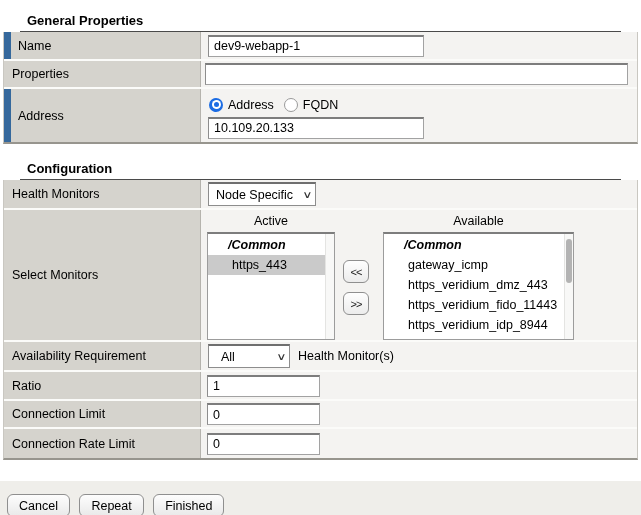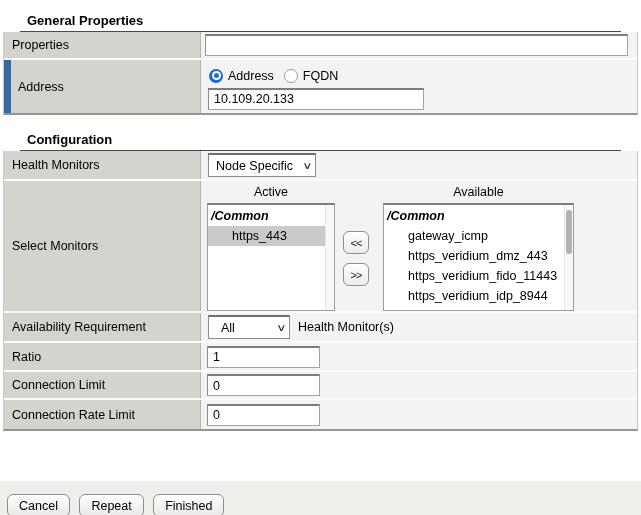--- a/index.html
+++ b/index.html
@@ -71,21 +71,21 @@
   .sm-h-active { width:128px; margin-left:2px; text-align:center; }
   .sm-h-avail { width:191px; margin-left:48px; text-align:center; }
   .sm-boxes { display:flex; margin-top:2px; }
   .listbox {
     background:#fff; border:1px solid #9c9c9c; border-top:2px solid #7d7d7d;
     height:108px; position:relative; overflow:hidden;
   }
   .lb-active { width:128px; margin-left:2px; }
   .lb-avail { width:191px; margin-left:14px; }
   .lb-content { padding-top:2px; position:relative; z-index:0; }
-  .lb-group { font-weight:bold; font-style:italic; padding-left:3px; line-height:19px; }
+  .lb-group { font-weight:bold; font-style:italic; padding-left:20px; line-height:19px; }
   .lb-item { padding-left:24px; line-height:20px; white-space:nowrap; }
   .lb-item.selected { background:#cacaca; }
   .scroll-track {
     position:absolute; top:0; right:0; width:9px; height:100%;
     background:#f8f8f7; border-left:1px solid #e4e4e2; z-index:2;
   }
   .scroll-thumb { position:absolute; top:5px; left:1px; width:6px; height:44px; background:#b3b3b3; border-radius:3px; }
 
   .sm-btn-col { display:flex; flex-direction:column; gap:9px; margin-left:8px; margin-top:28px; }
   .mv-btn {
@@ -102,20 +102,28 @@
   }
 </style>
 </head>
 <body>
 
 <div class="page">
 
   <div class="section-title gp-title">General Properties</div>
 
   <div class="tbl">
+    <div class="row h-name">
+      <div class="lbl required">
+        <span>Name</span>
+      </div>
+      <div class="val">
+        <input class="txt w-name" type="text" value="dev9-webapp-1" style="">
+      </div>
+    </div>
 
     <div class="row h-desc">
       <div class="lbl">
         <span>Properties</span>
       </div>
       <div class="val">
         <input class="txt w-desc" type="text" value="" style="">
       </div>
     </div>
 

